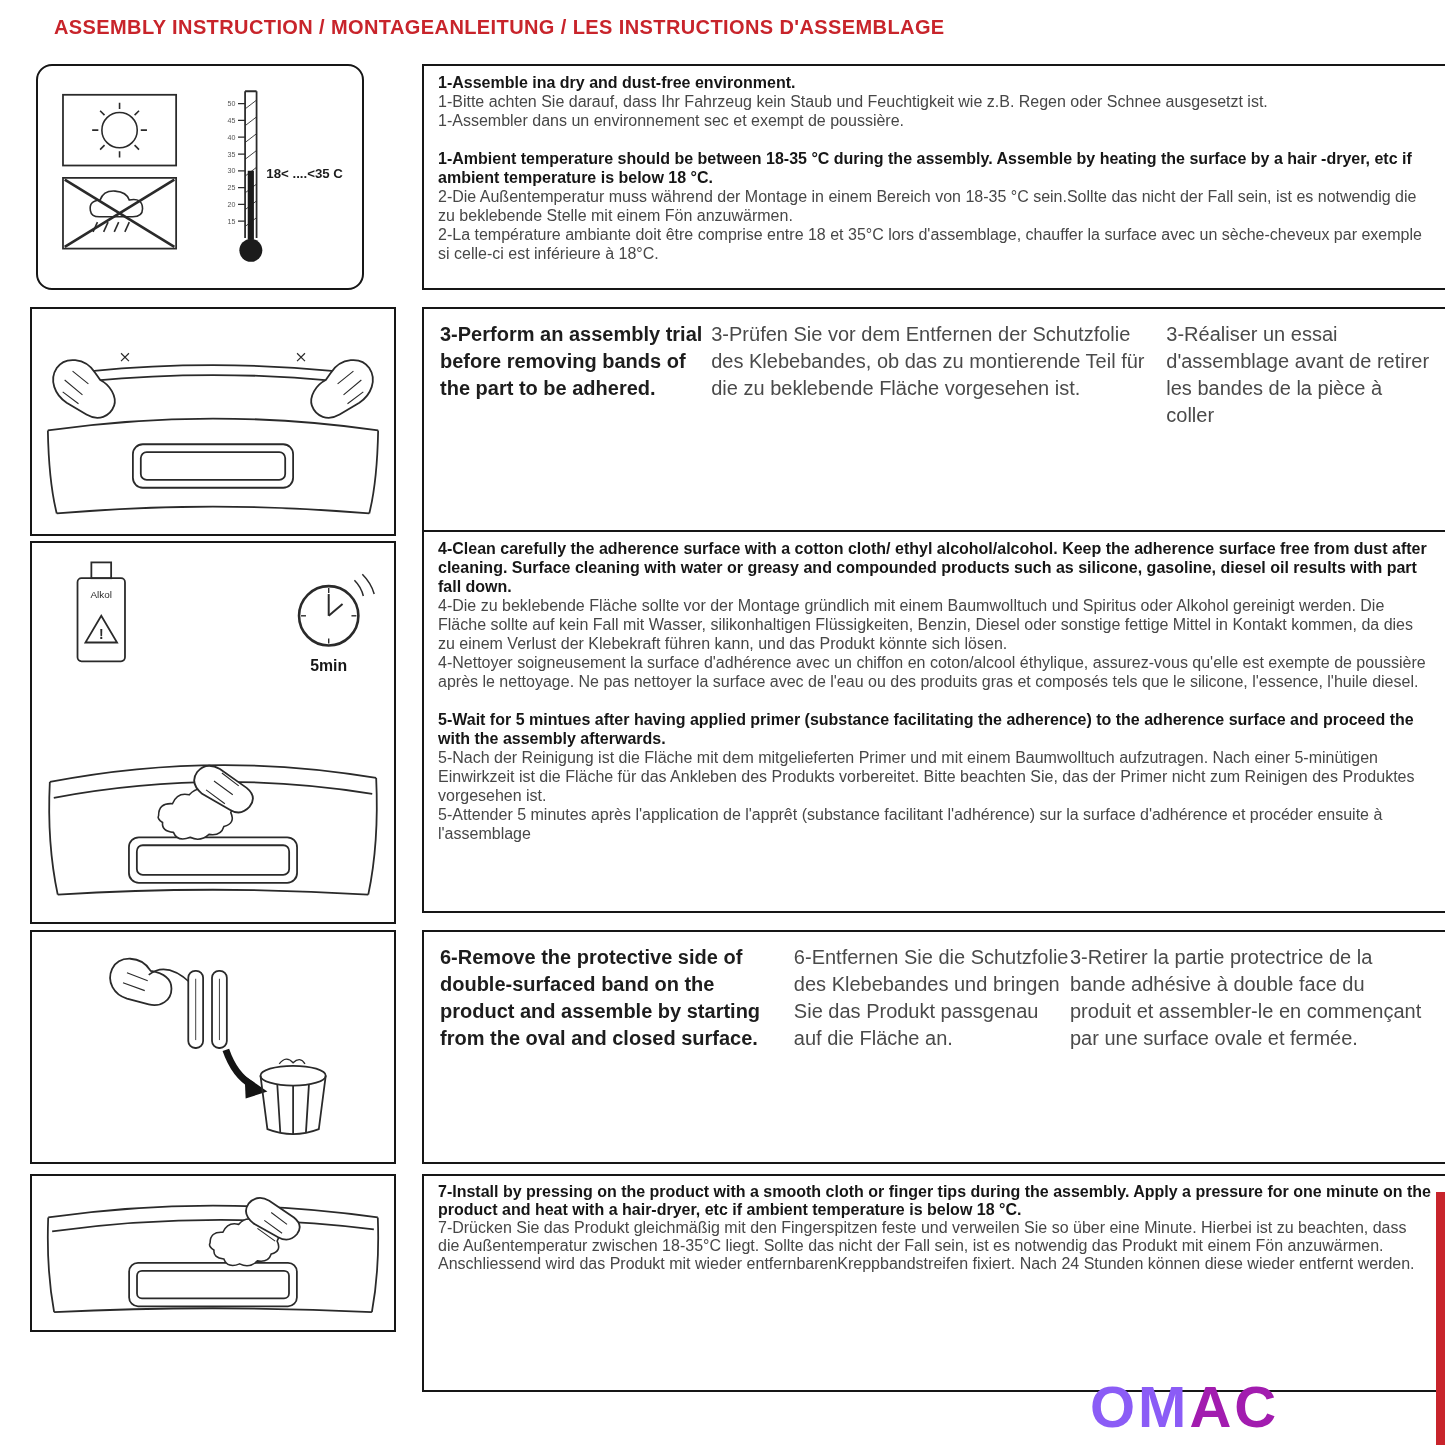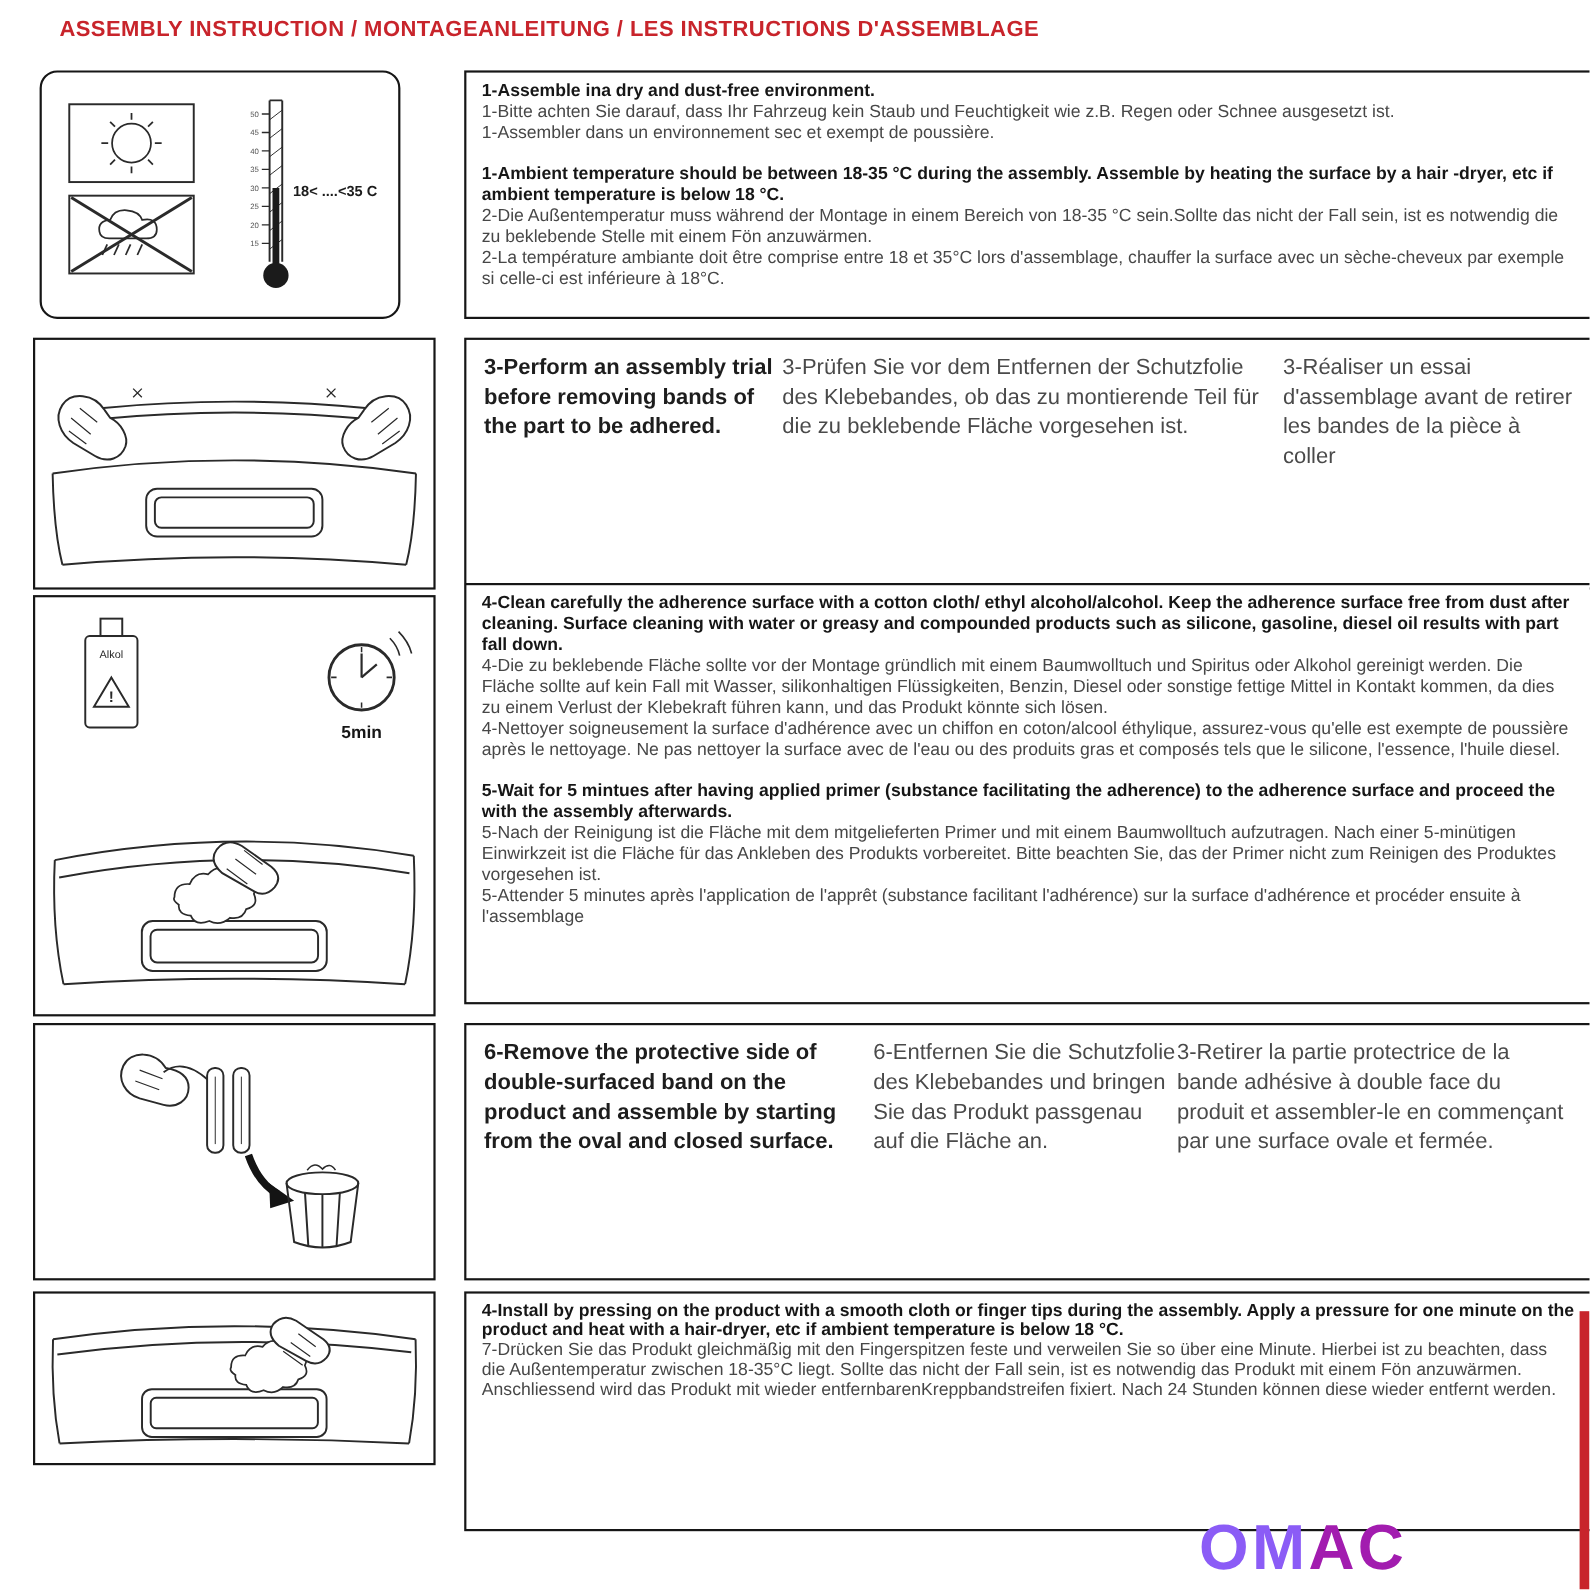--- a/index.html
+++ b/index.html
@@ -239,21 +239,21 @@
       </g>
       <g>
         <path d="M178 66 q0 -12 13 -11 q5 -11 16 -8 q8 -9 18 -3 q12 -3 15 7 q11 3 6 13 q5 10 -6 13 q-3 9 -14 7 q-8 8 -18 3 q-12 5 -16 -5 q-11 -1 -10 -9 q-6 -4 -4 -7 z" fill="#ffffff" stroke="#2a2a2a" stroke-width="1.6"></path>
         <path d="M222 46 q-12 -10 -5 -20 q9 -10 21 -3 l25 17 q10 8 3 17 q-8 9 -19 3 z" fill="#ffffff" stroke="#2a2a2a" stroke-width="1.8"></path>
         <path d="M226 51 l18 13 M233 43 l18 13 M240 35 l16 12" stroke="#2a2a2a" stroke-width="1.1" fill="none"></path>
       </g>
     </svg>
   </div>
 
   <div class="box tbox s5" style="left:411px;top:1174px;width:1026px;height:218px;">
-    <p class="b">4-Install by pressing on the product with a smooth cloth or finger tips during the assembly. Apply a pressure for one minute on the product and heat with a hair-dryer, etc if ambient temperature is below 18 °C.</p>
+    <p class="b">7-Install by pressing on the product with a smooth cloth or finger tips during the assembly. Apply a pressure for one minute on the product and heat with a hair-dryer, etc if ambient temperature is below 18 °C.</p>
     <p>7-Drücken Sie das Produkt gleichmäßig mit den Fingerspitzen feste und verweilen Sie so über eine Minute. Hierbei ist zu beachten, dass die Außentemperatur zwischen 18-35°C liegt. Sollte das nicht der Fall sein, ist es notwendig das Produkt mit einem Fön anzuwärmen. Anschliessend wird das Produkt mit wieder entfernbarenKreppbandstreifen fixiert. Nach 24 Stunden können diese wieder entfernt werden.</p>
   </div>
 
   <div class="brand">
     <span class="k">OM</span><span class="r">AC</span>
   </div>
   <div class="redbar"></div>
 
 </div>
 

